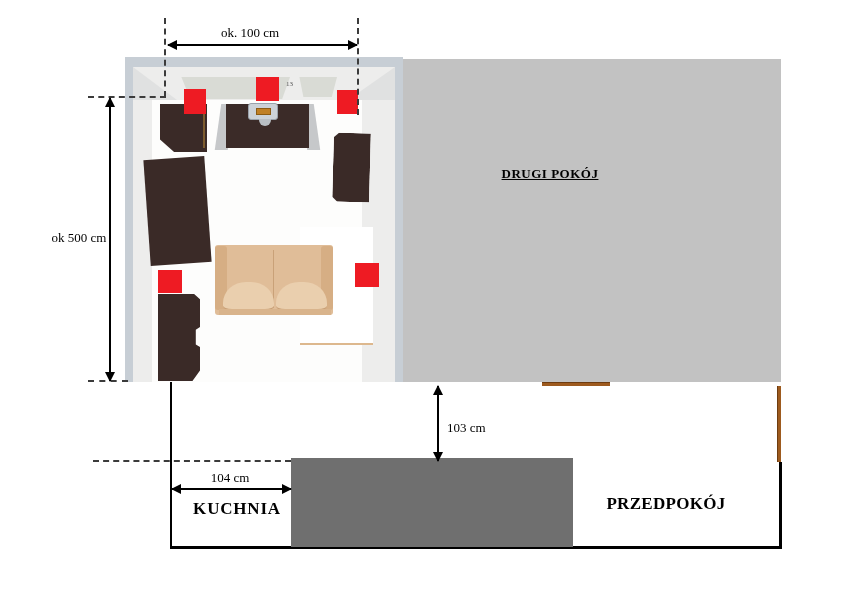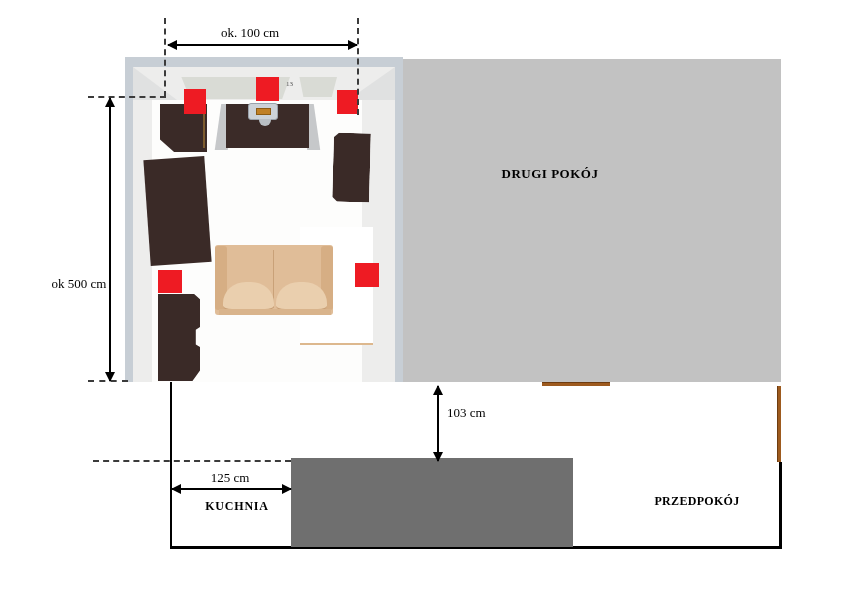--- a/index.html
+++ b/index.html
@@ -56,21 +56,21 @@
   .marker{background:#ee1b23;}
   .mk1{left:184px;top:89px;width:22px;height:25px;}
   .mk2{left:256px;top:77px;width:23px;height:24px;}
   .mk3{left:337px;top:90px;width:21px;height:24px;}
   .mk4{left:158px;top:270px;width:24px;height:23px;}
   .mk5{left:355px;top:263px;width:24px;height:24px;}
 
   
   .room2{left:403px;top:59px;width:378px;height:323px;background:#c2c2c2;}
   .room2-label{left:460px;top:166px;width:180px;text-align:center;
-    font-weight:bold;font-size:13px;letter-spacing:.5px;}
+    font-weight:bold;font-size:13px;letter-spacing:.5px;text-decoration:underline;}
   .door-bottom{left:542px;top:382px;width:68px;height:4px;background:#9d5a1e;border-top:1px solid #6d3c10;}
   .door-right{left:777px;top:386px;width:4px;height:76px;background:#9d5a1e;border-left:1px solid #6d3c10;}
   .wall-left-v{left:170px;top:382px;width:2px;height:166px;background:#000;}
   .wall-bottom-h{left:170px;top:546px;width:612px;height:3px;background:#000;}
   .wall-right-v{left:779px;top:462px;width:3px;height:86px;background:#000;}
   .counter{left:291px;top:458px;width:282px;height:89px;background:#6f6f6f;}
 
   
   .dash-v{border-left:2px dashed #3b3b3b;width:0;}
   .dash-h{border-top:2px dashed #3b3b3b;height:0;}
@@ -90,26 +90,26 @@
     border-left:5px solid transparent;border-right:5px solid transparent;border-bottom:10px solid #000;}
   .arr-v::after{content:'';position:absolute;bottom:-1px;left:-4px;
     border-left:5px solid transparent;border-right:5px solid transparent;border-top:10px solid #000;}
   .a300{left:168px;top:44px;width:189px;}
   .a500{left:109px;top:98px;height:283px;}
   .a103{left:437px;top:386px;height:75px;}
   .a201{left:172px;top:488px;width:119px;}
 
   .dim-text{font-size:13px;white-space:nowrap;}
   .t300{left:200px;top:25px;width:100px;text-align:center;}
-  .t500{left:44px;top:230px;width:70px;text-align:center;margin-top:46px;}
-  .t103{left:447px;top:405px;text-align:right;}
+  .t500{left:44px;top:230px;width:70px;text-align:center;}
+  .t103{left:447px;top:420px;text-align:right;}
   .t201{left:180px;top:470px;width:100px;text-align:center;}
-  .room-label{font-size:12px;font-weight:bold;white-space:nowrap;}
+  .room-label{font-size:17px;font-weight:bold;white-space:nowrap;}
   .t-kuchnia{left:187px;top:499px;width:100px;text-align:center;letter-spacing:.8px;}
-  .t-przedpokoj{left:636px;top:494px;width:122px;text-align:center;letter-spacing:.3px;}
+  .t-przedpokoj{left:605px;top:494px;width:122px;text-align:center;letter-spacing:.3px;}
 </style>
 </head>
 <body>
 
 <div id="canvas">
 
   <div class="room2"></div>
   <div class="room2-label">DRUGI POKÓJ</div>
 
   <div class="lr-outer"></div>
@@ -163,18 +163,18 @@
   <div class="dash-h dh-kitchen"></div>
 
   <div class="arr-h a300"></div>
   <div class="arr-v a500"></div>
   <div class="arr-v a103"></div>
   <div class="arr-h a201"></div>
 
   <div class="dim-text t300">ok. 100 cm</div>
   <div class="dim-text t500">ok 500 cm</div>
   <div class="dim-text t103">103 cm</div>
-  <div class="dim-text t201">125 cm</div>
+  <div class="dim-text t201">104 cm</div>
 
   <div class="room-label t-kuchnia">KUCHNIA</div>
   <div class="room-label t-przedpokoj">PRZEDPOKÓJ</div>
 
 </div>
 
 </body></html>

